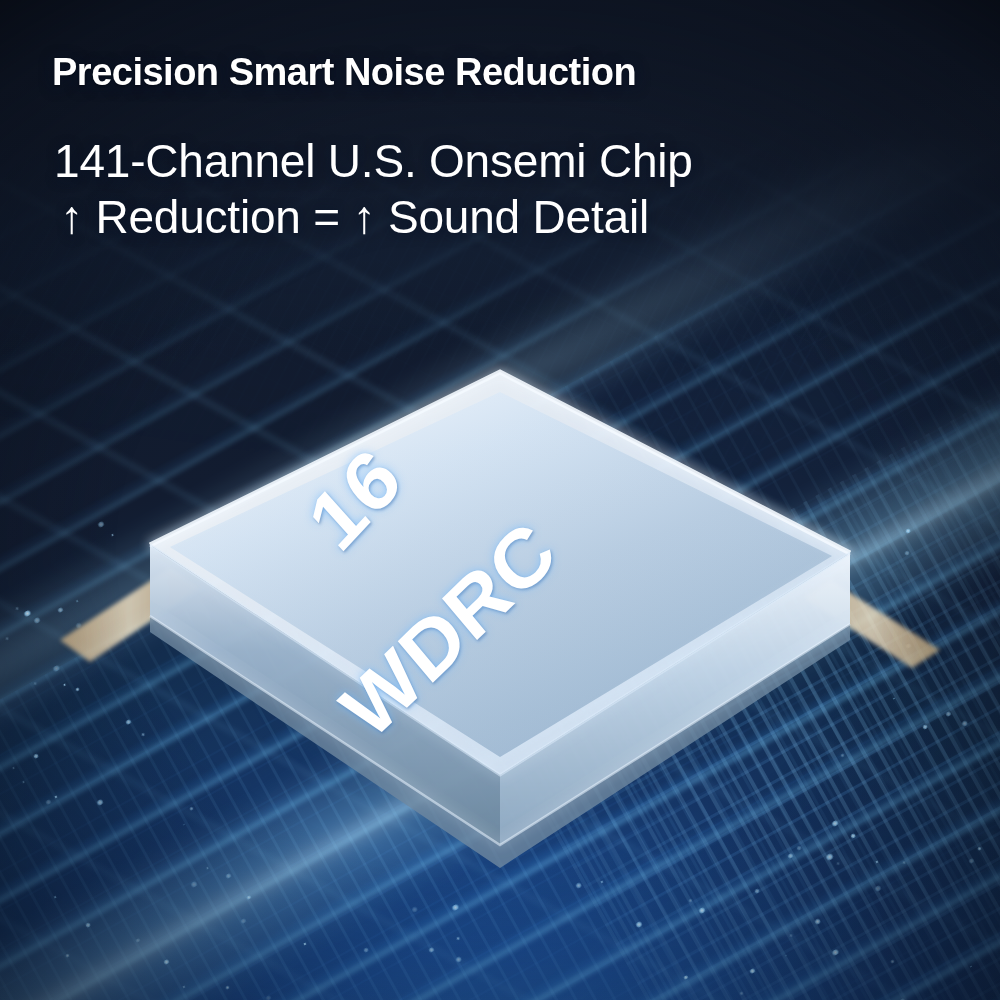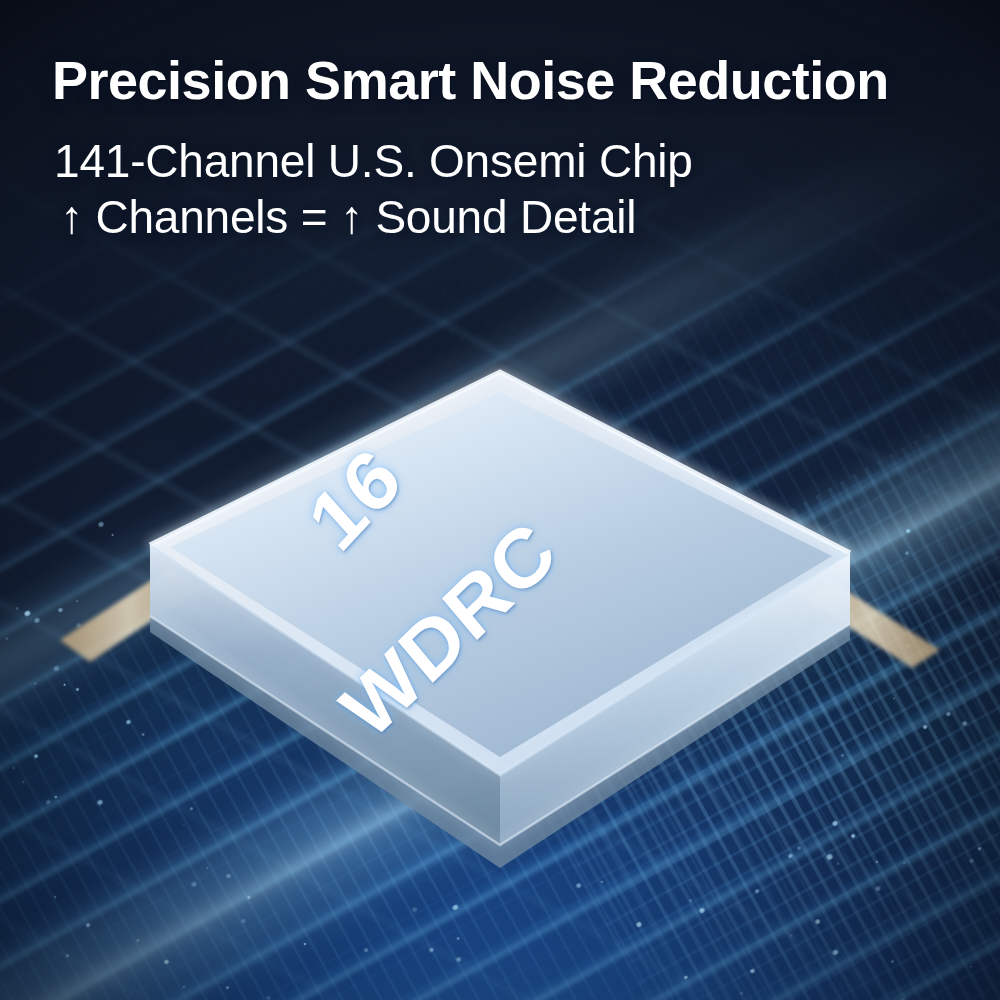--- a/index.html
+++ b/index.html
@@ -136,21 +136,21 @@
   .lbl-wdrc{
     left:383px;top:660px;font-size:84px;
     transform:rotate(-44deg) skewX(-4deg) scaleY(0.94);
     transform-origin:left bottom;
   }
 
   
   .copy{position:absolute;left:0;top:0;width:1000px;}
   .headline{
     position:absolute;left:52px;top:52px;width:900px;
-    font-size:54px;font-weight:700;color:#ffffff;line-height:1.06;
+    font-size:38px;font-weight:700;color:#ffffff;line-height:1.06;
     letter-spacing:-0.5px;
     text-shadow:0 2px 14px rgba(8,18,38,0.85), 0 1px 2px rgba(0,0,0,0.5);
   }
   .sub1{
     position:absolute;left:54px;top:136px;width:900px;
     font-size:46px;font-weight:400;color:#ffffff;line-height:1.1;
     letter-spacing:-0.2px;
     text-shadow:0 2px 12px rgba(8,18,38,0.8);
   }
   .sub2{
@@ -331,17 +331,17 @@
     <div class="chip-label lbl-16">16</div>
     <div class="chip-label lbl-wdrc">WDRC</div>
   </div>
 
   <div class="bg-vignette"></div>
 
   <div class="copy">
     <div class="headline">Precision Smart Noise Reduction</div>
     <div class="sub1">141-Channel U.S. Onsemi Chip</div>
     <div class="sub2">
-      <span class="arrow">↑</span><span> Channels = </span><span class="arrow">↑</span><span> Sound Detail</span>
+      <span class="arrow">↑</span><span> Reduction = </span><span class="arrow">↑</span><span> Sound Detail</span>
     </div>
   </div>
 
 </div>
 
 </body></html>

